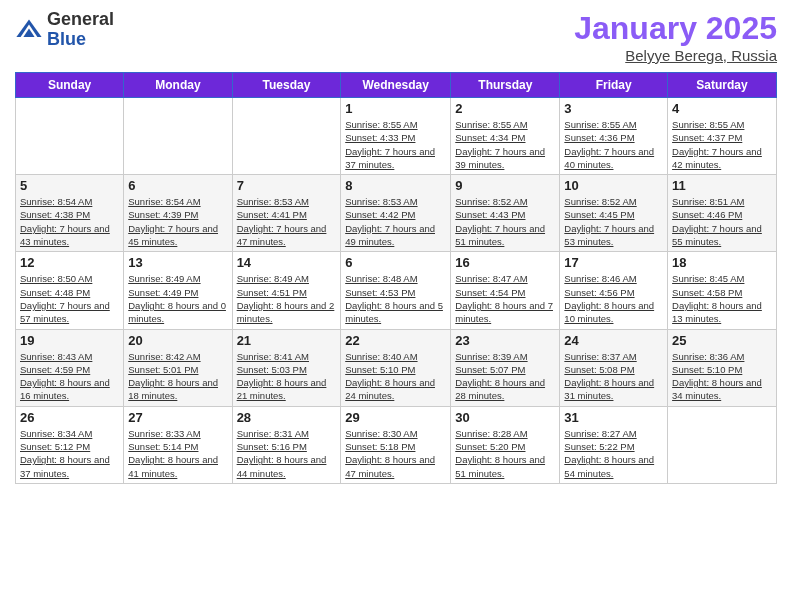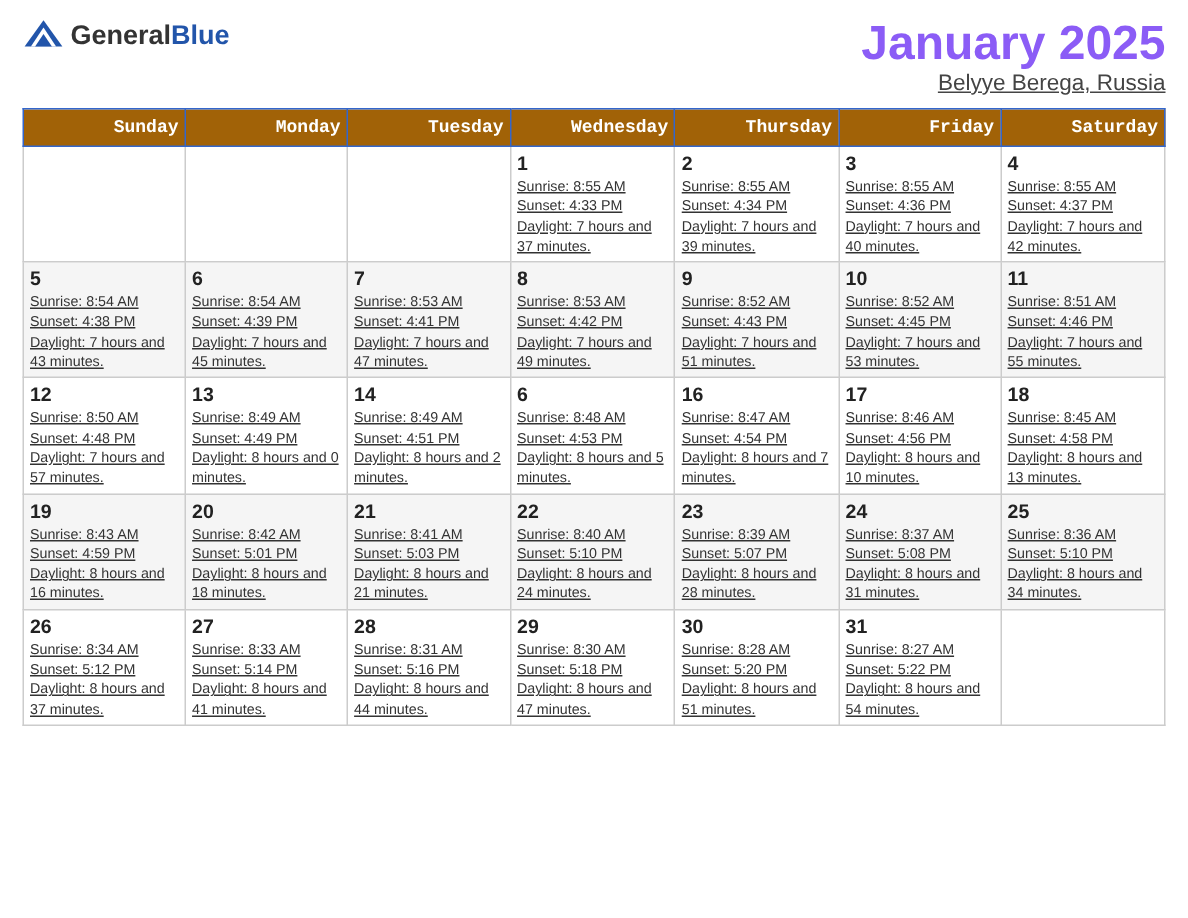--- a/index.html
+++ b/index.html
@@ -20,20 +20,21 @@
       justify-content: space-between;
       align-items: flex-start;
       margin-bottom: 8px;
     }
     .logo {
       display: flex;
       align-items: center;
     }
     .logo-text {
       display: flex;
+      flex-direction: column;
       line-height: 1.1;
     }
     .logo-general {
       font-size: 18px;
       font-weight: bold;
       color: #333;
     }
     .logo-blue {
       font-size: 18px;
       font-weight: bold;
@@ -55,28 +56,27 @@
     .location-title {
       font-size: 15px;
       color: #444;
       text-decoration: underline;
     }
     .calendar {
       width: 100%;
       border-collapse: collapse;
     }
     .calendar th {
-      background: #a16207;
+      background: #6d28d9;
       color: #fff;
       font-size: 12px;
       font-weight: bold;
       padding: 5px 4px;
-      text-align: right;
+      text-align: center;
       border: 1px solid #3366cc;
-      font-family: Liberation Mono, monospace;
     }
     .calendar td {
       vertical-align: top;
       border: 1px solid #ccc;
       padding: 3px 4px;
       width: 113px;
       min-height: 80px;
       font-size: 10px;
       color: #222;
       background: #fff;

